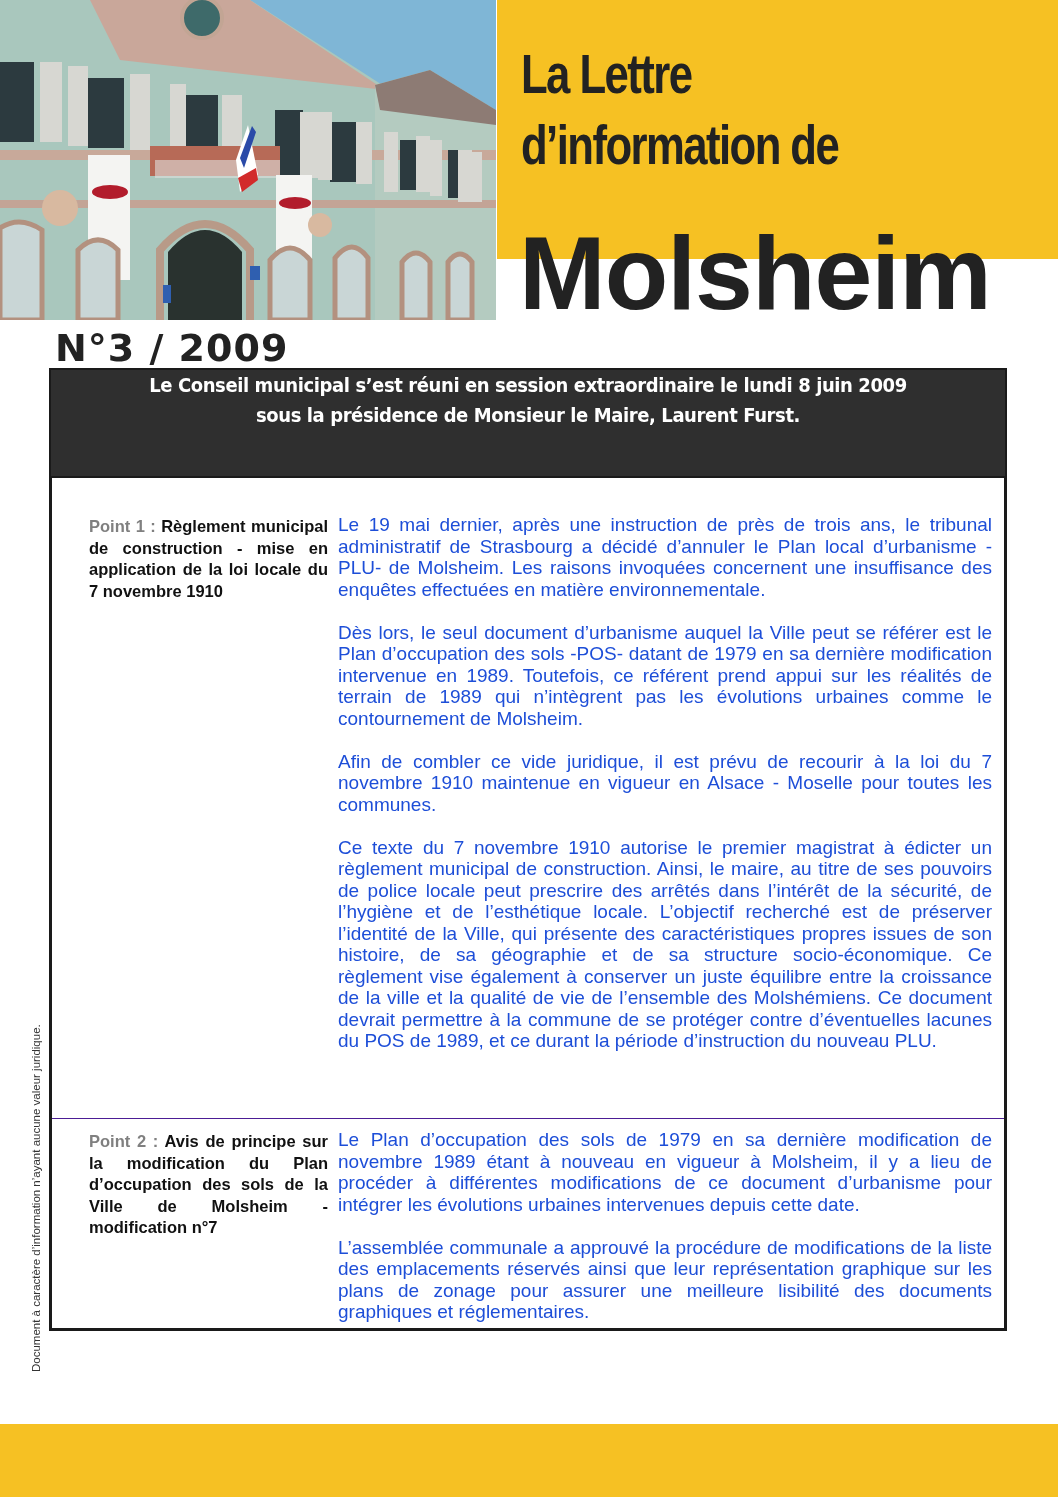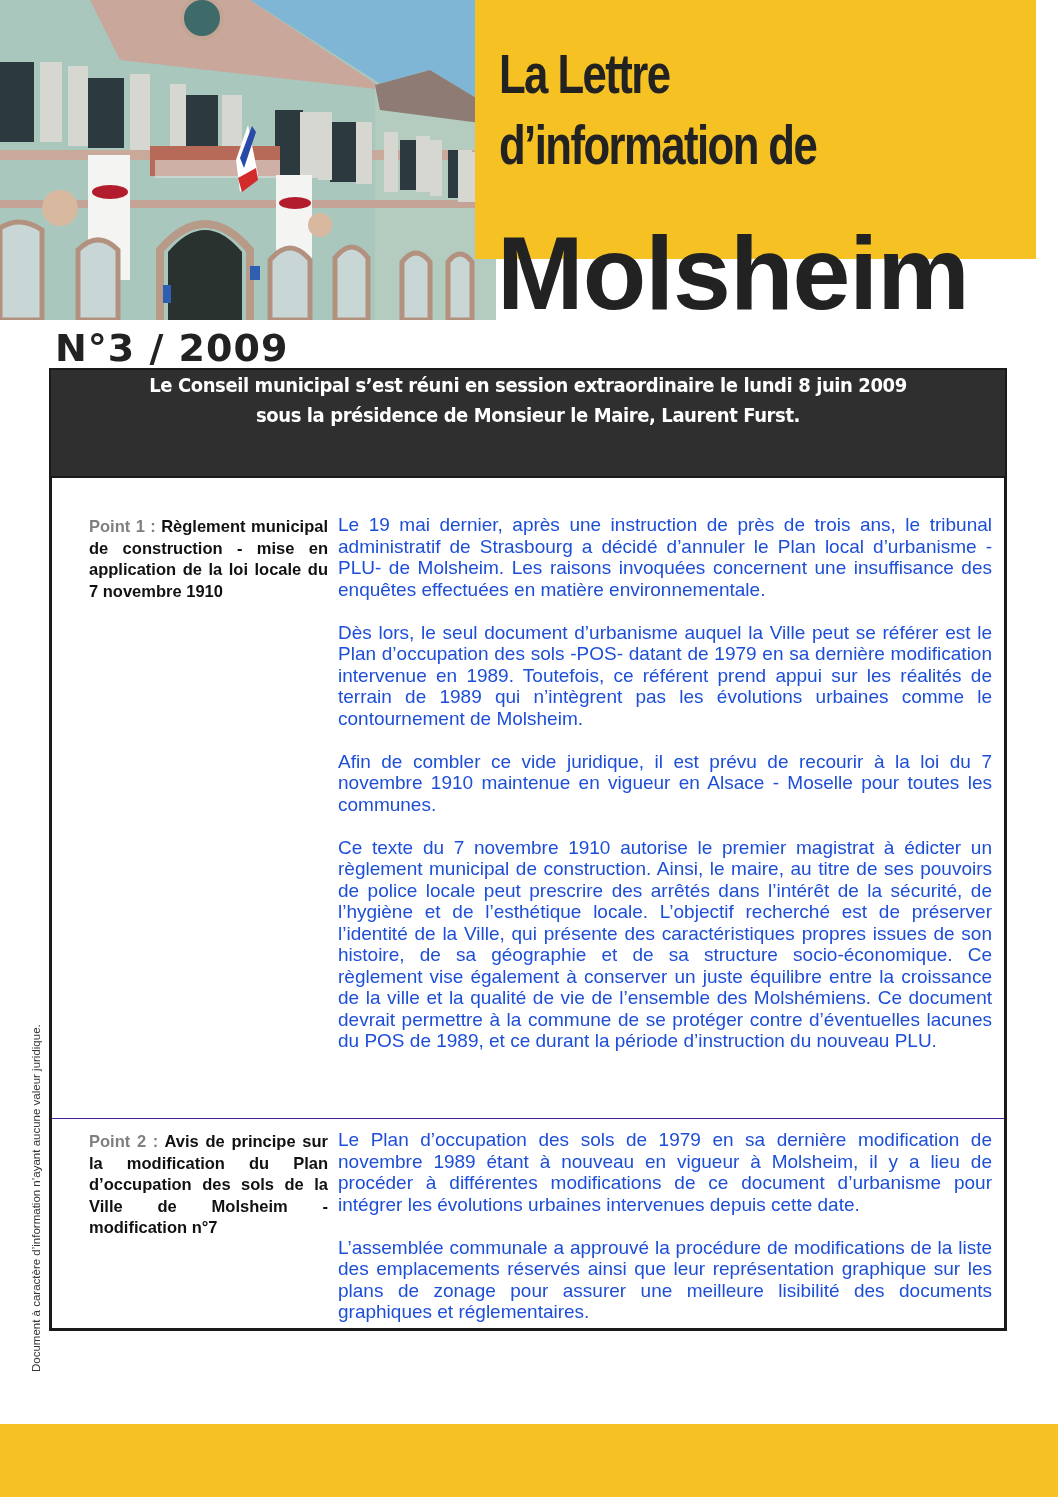--- a/index.html
+++ b/index.html
@@ -3,21 +3,21 @@
 <meta charset="utf-8">
 <style>
   html, body { margin:0; padding:0; }
   body { width:1058px; height:1497px; position:relative; background:#ffffff; overflow:hidden; font-family:"Liberation Sans", sans-serif; color:#1a1a1a; }
 
   
   .photo { position:absolute; left:0; top:0; width:496px; height:320px; overflow:hidden; background:#8fc0d8; }
   .photo svg { display:block; }
 
   
-  .title-block { position:absolute; left:475px; top:0; width:561px; height:259px; background:#F6C123; }
+  .title-block { position:absolute; left:497px; top:0; width:561px; height:259px; background:#F6C123; }
   .title-line1 { position:absolute; left:24px; top:46px; font-family:"Liberation Sans", sans-serif; font-weight:bold; font-size:56px; color:#222; letter-spacing:-2px; transform:scaleX(0.78); transform-origin:left top; line-height:1; white-space:nowrap; }
   .title-line2 { position:absolute; left:24px; top:117px; font-family:"Liberation Sans", sans-serif; font-weight:bold; font-size:56px; color:#222; letter-spacing:-2px; transform:scaleX(0.78); transform-origin:left top; line-height:1; white-space:nowrap; }
   .title-main { position:absolute; left:22px; top:188px; font-family:"Liberation Sans", sans-serif; font-weight:bold; font-size:104px; color:#222; line-height:1; letter-spacing:-1px; white-space:nowrap;margin-top:33px; }
 
   .issue { position:absolute; left:55px; top:326px; font-family:"DejaVu Sans", sans-serif; font-weight:bold; font-size:38px; color:#222; letter-spacing:1px; }
 
   
   .banner { position:absolute; left:49px; top:368px; width:958px; height:110px; background:#2f2f2f; box-sizing:border-box; border:2px solid #1a1a1a; display:flex; flex-direction:column; align-items:center; justify-content:flex-start; color:#fff; font-family:"DejaVu Sans Condensed","DejaVu Sans", sans-serif; font-weight:bold; font-size:20px; line-height:30px; text-align:center; letter-spacing:-0.4px; }
 
   

